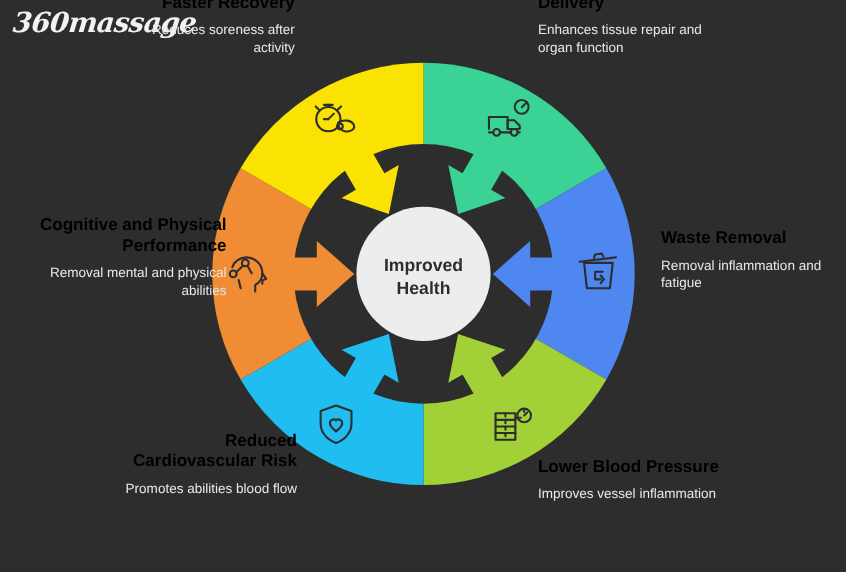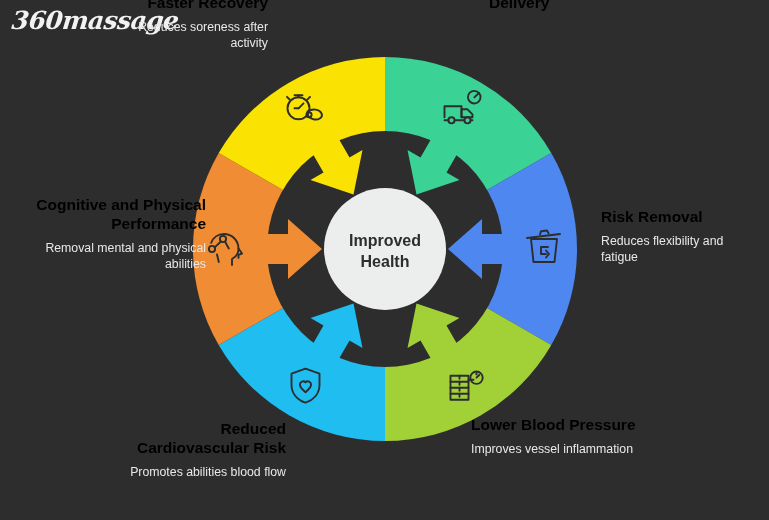--- a/index.html
+++ b/index.html
@@ -64,22 +64,22 @@
     color: #e8e8e8;
     margin: 0;
   }
   .align-right { text-align: right; }
   .align-left  { text-align: left;  }
 
   
   #callout-faster-recovery        { left: 98px;  top: -6px; }
   #callout-delivery               { left: 489px; top: -6px; }
   #callout-waste-removal          { left: 601px; top: 208px; width: 150px; }
-  #callout-lower-blood-pressure   { left: 471px; top: 416px; }
-  #callout-cardiovascular         { left: 100px; top: 420px; margin-left: 16px; }
+  #callout-lower-blood-pressure   { left: 489px; top: 416px; }
+  #callout-cardiovascular         { left: 100px; top: 392px; }
   #callout-cognitive              { left: 0px;   top: 196px; width: 175px; padding-left: 8px; margin-left: 23px; }
 
   
 </style>
 </head>
 <body>
 
 <div id="stage">
 
   <div id="brand-logo">360massage</div>
@@ -164,25 +164,26 @@
       </g>
   </svg>
 
   <div class="callout align-right" id="callout-faster-recovery">
     <p class="c-title">Faster Recovery</p>
     <p class="c-desc">Reduces soreness after activity</p>
   </div>
 
   <div class="callout align-left" id="callout-delivery">
     <p class="c-title">Delivery</p>
+    <p class="c-desc">Enhances tissue repair and organ function</p>
   </div>
 
   <div class="callout align-left" id="callout-waste-removal">
-    <p class="c-title">Risk Removal</p>
-    <p class="c-desc">Reduces flexibility and fatigue</p>
+    <p class="c-title">Waste Removal</p>
+    <p class="c-desc">Removal inflammation and fatigue</p>
   </div>
 
   <div class="callout align-left" id="callout-lower-blood-pressure">
     <p class="c-title">Lower Blood Pressure</p>
     <p class="c-desc">Improves vessel inflammation</p>
   </div>
 
   <div class="callout align-right" id="callout-cardiovascular">
     <p class="c-title">Reduced Cardiovascular Risk</p>
     <p class="c-desc">Promotes abilities blood flow</p>

